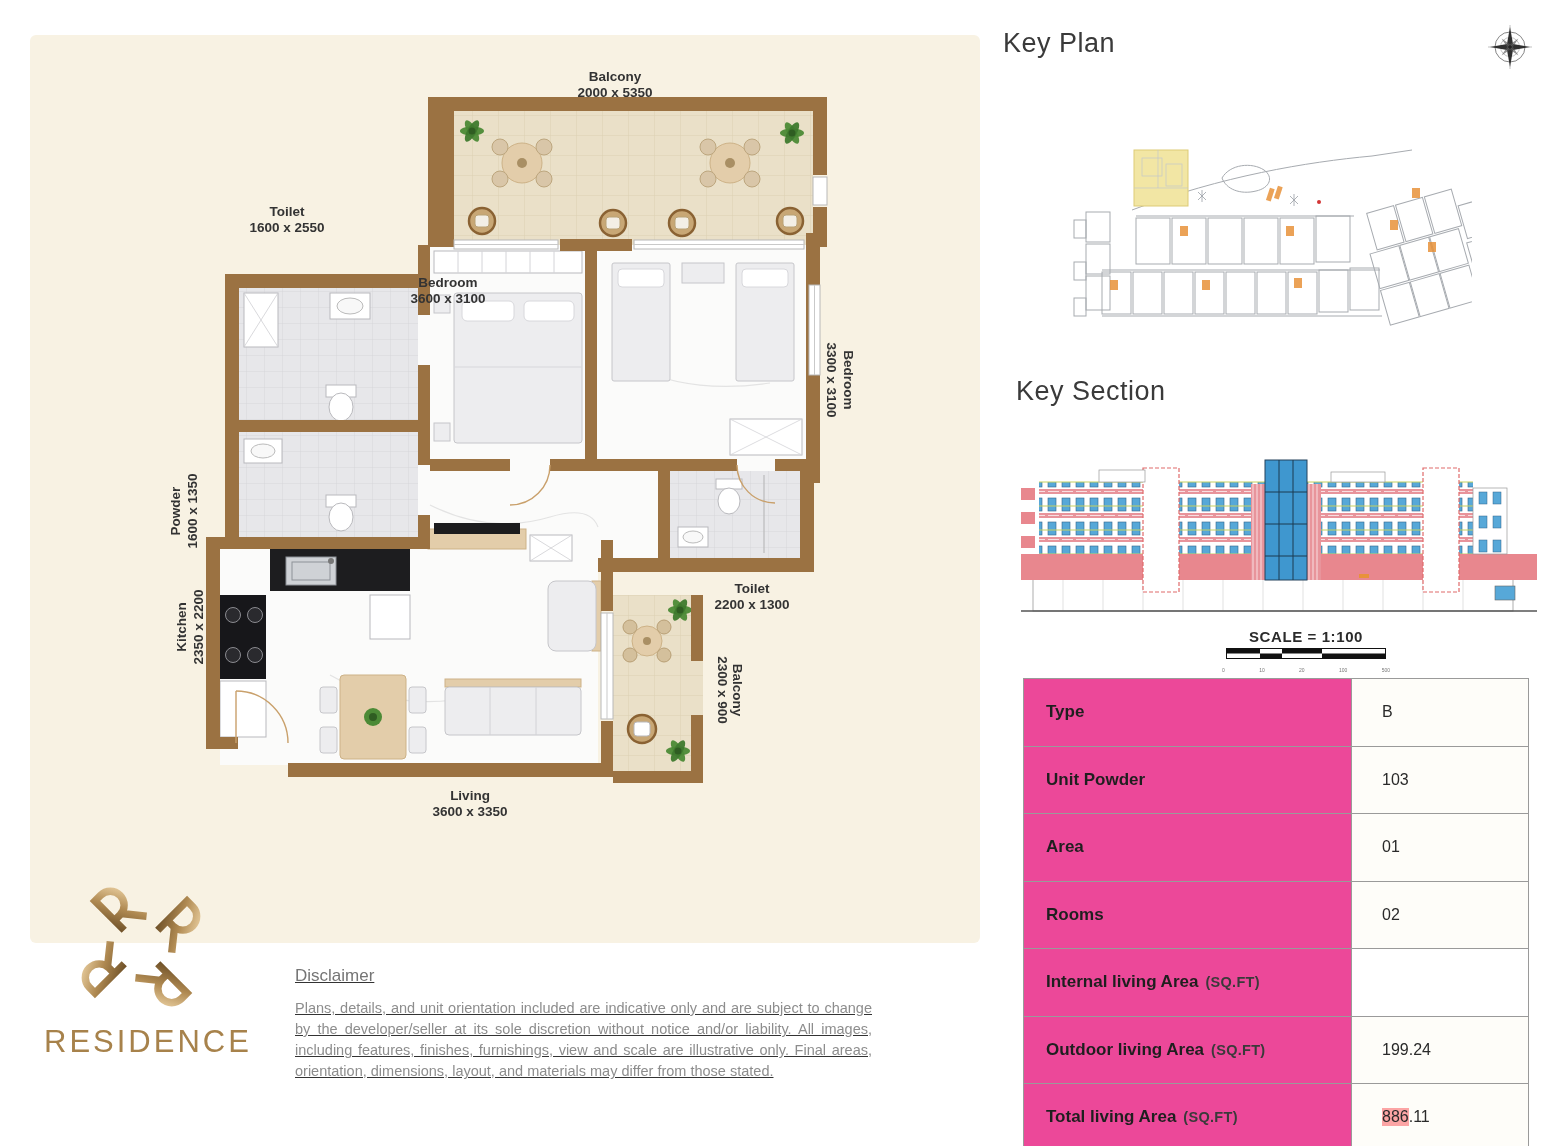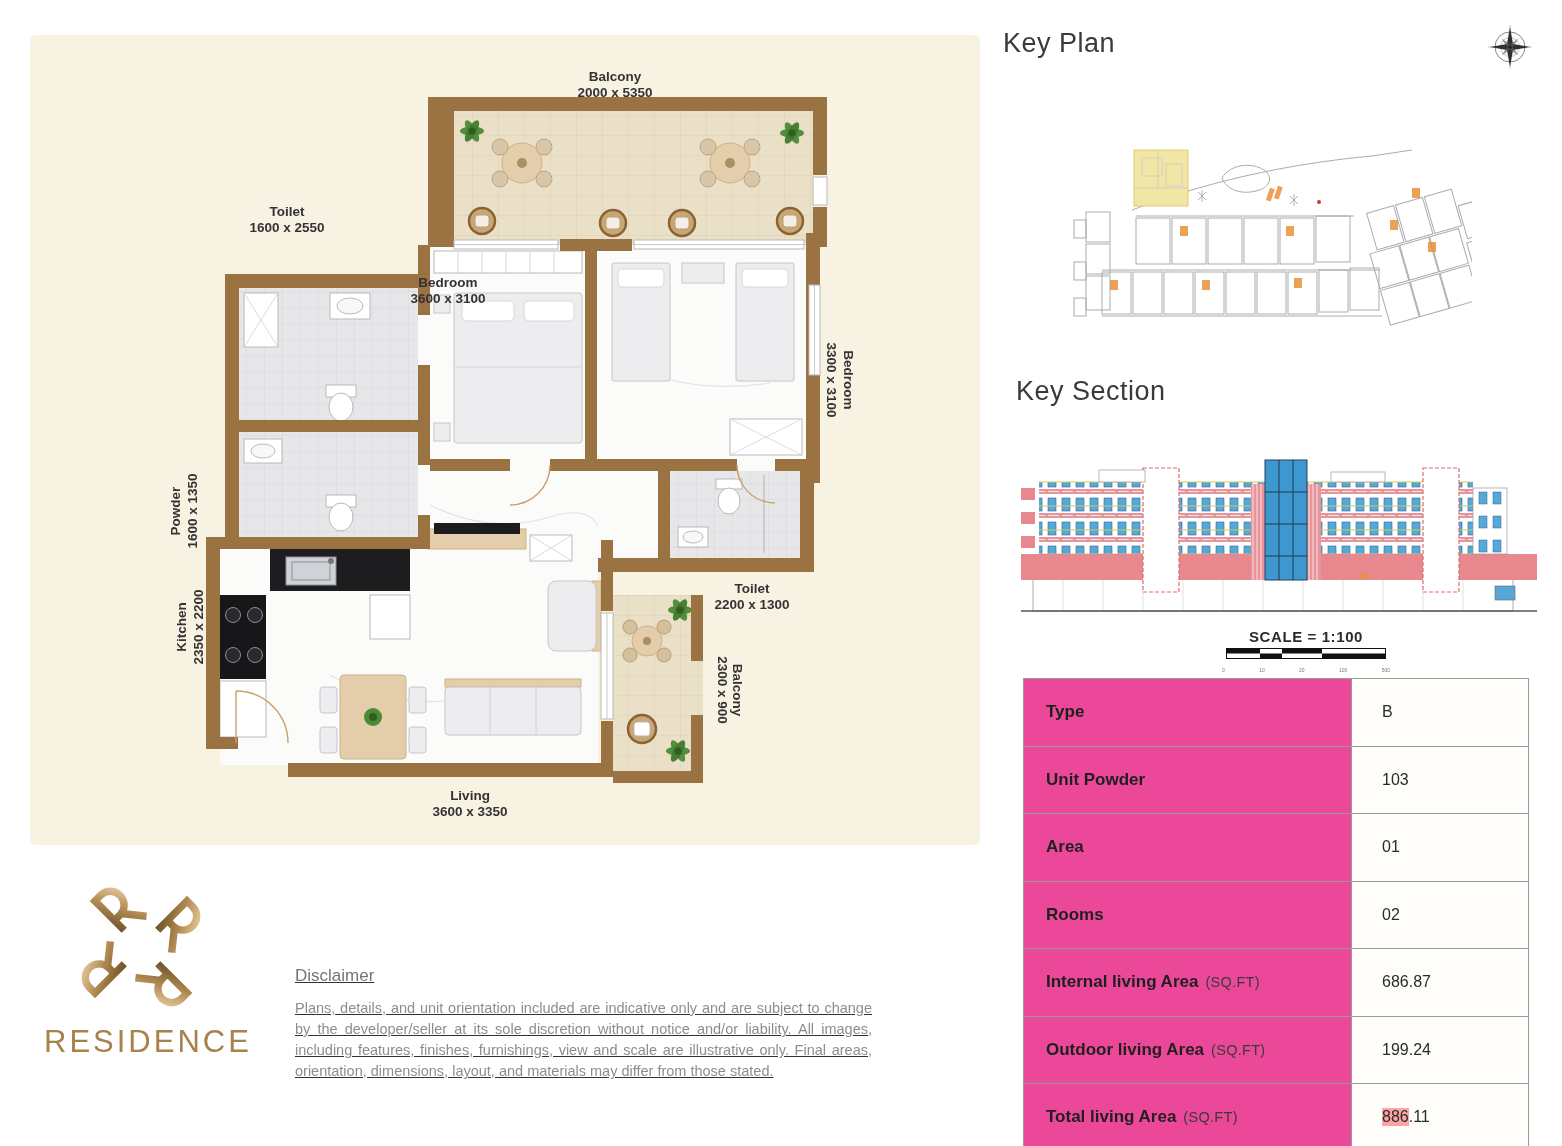--- a/index.html
+++ b/index.html
@@ -1,21 +1,21 @@
 <!DOCTYPE html>
 <html><head>
 <meta charset="utf-8">
 <style>
   html,body{margin:0;padding:0;background:#fff;}
   body{width:1562px;height:1146px;position:relative;overflow:hidden;
        font-family:"Liberation Sans",sans-serif;color:#333;}
   .abs{position:absolute;}
 
   
-  .plan-card{left:30px;top:35px;width:950px;height:810px;background:#f8f2e3;border-radius:6px;}
+  .plan-card{left:30px;top:35px;width:950px;height:908px;background:#f8f2e3;border-radius:6px;}
 
   
   .wall{fill:#9b7242;}
   .furn{fill:#ededef;stroke:#c6c6ca;stroke-width:1;}
   .tan{fill:#e3cdaa;stroke:#cdb287;stroke-width:1;}
   .fix{fill:#ffffff;stroke:#b9b9bd;stroke-width:1;}
   .glass{fill:#ffffff;stroke:#b8b8b8;stroke-width:1;}
   .vein{stroke:#e3e3e3;fill:none;stroke-width:1.2;}
   .arc{stroke:#c9a06b;stroke-width:1.4;fill:none;}
   text.lab{font:600 13.5px "Liberation Sans",sans-serif;fill:#333;text-anchor:middle;}
@@ -30,21 +30,21 @@
 
   .scale-wrap{left:1222px;top:628px;width:168px;text-align:center;}
   .scale-label{font-size:15px;font-weight:700;color:#2b2b2b;letter-spacing:.6px;}
   .scale-ticks{display:flex;justify-content:space-between;font-size:5px;color:#777;margin-top:1px;}
 
   
   .unit-table{left:1023px;top:678px;width:504px;border:1px solid #9a9a9a;border-bottom:none;}
   .t-row{display:grid;grid-template-columns:328px 1fr;height:66.5px;border-bottom:1px solid #9a9a9a;}
   .t-label{background:#ec4899;display:flex;align-items:center;padding-left:22px;border-right:1px solid #9a9a9a;}
   .t-label .lab{font-weight:700;font-size:17px;color:#1f1f1f;}
-  .t-label .unit{font-weight:400;font-size:14.5px;color:#3a3a3a;margin-left:7px;letter-spacing:.3px;}
+  .t-label .unit{font-weight:700;font-size:14.5px;color:#3a3a3a;margin-left:7px;letter-spacing:.3px;}
   .t-value{background:#fefdf9;display:flex;align-items:center;padding-left:30px;font-size:16px;color:#2a2a2a;}
   .hl{background:#fca5a5;}
 
   
   .wordmark{left:44px;top:1024px;width:200px;font-size:31px;letter-spacing:3px;color:#a7824b;font-weight:400;}
   .disclaimer{left:295px;top:966px;width:577px;text-decoration:underline;}
   .disclaimer h3{margin:0 0 12px 0;font-size:17px;font-weight:400;color:#757575;}
   .disclaimer p{margin:0;font-size:14.5px;line-height:1.45;color:#8d8d8d;text-align:justify;}
 </style>
 </head>
@@ -458,21 +458,20 @@
         <span class="lab">Rooms</span>
         <span class="unit"></span>
       </div>
     <div class="t-value">02</div>
   </div>
   <div class="t-row">
     <div class="t-label">
         <span class="lab">Internal living Area</span>
         <span class="unit">(SQ.FT)</span>
       </div>
-    <div class="t-value">686.87</div>
   </div>
   <div class="t-row">
     <div class="t-label">
         <span class="lab">Outdoor living Area</span>
         <span class="unit">(SQ.FT)</span>
       </div>
     <div class="t-value">199.24</div>
   </div>
   <div class="t-row">
     <div class="t-label">

